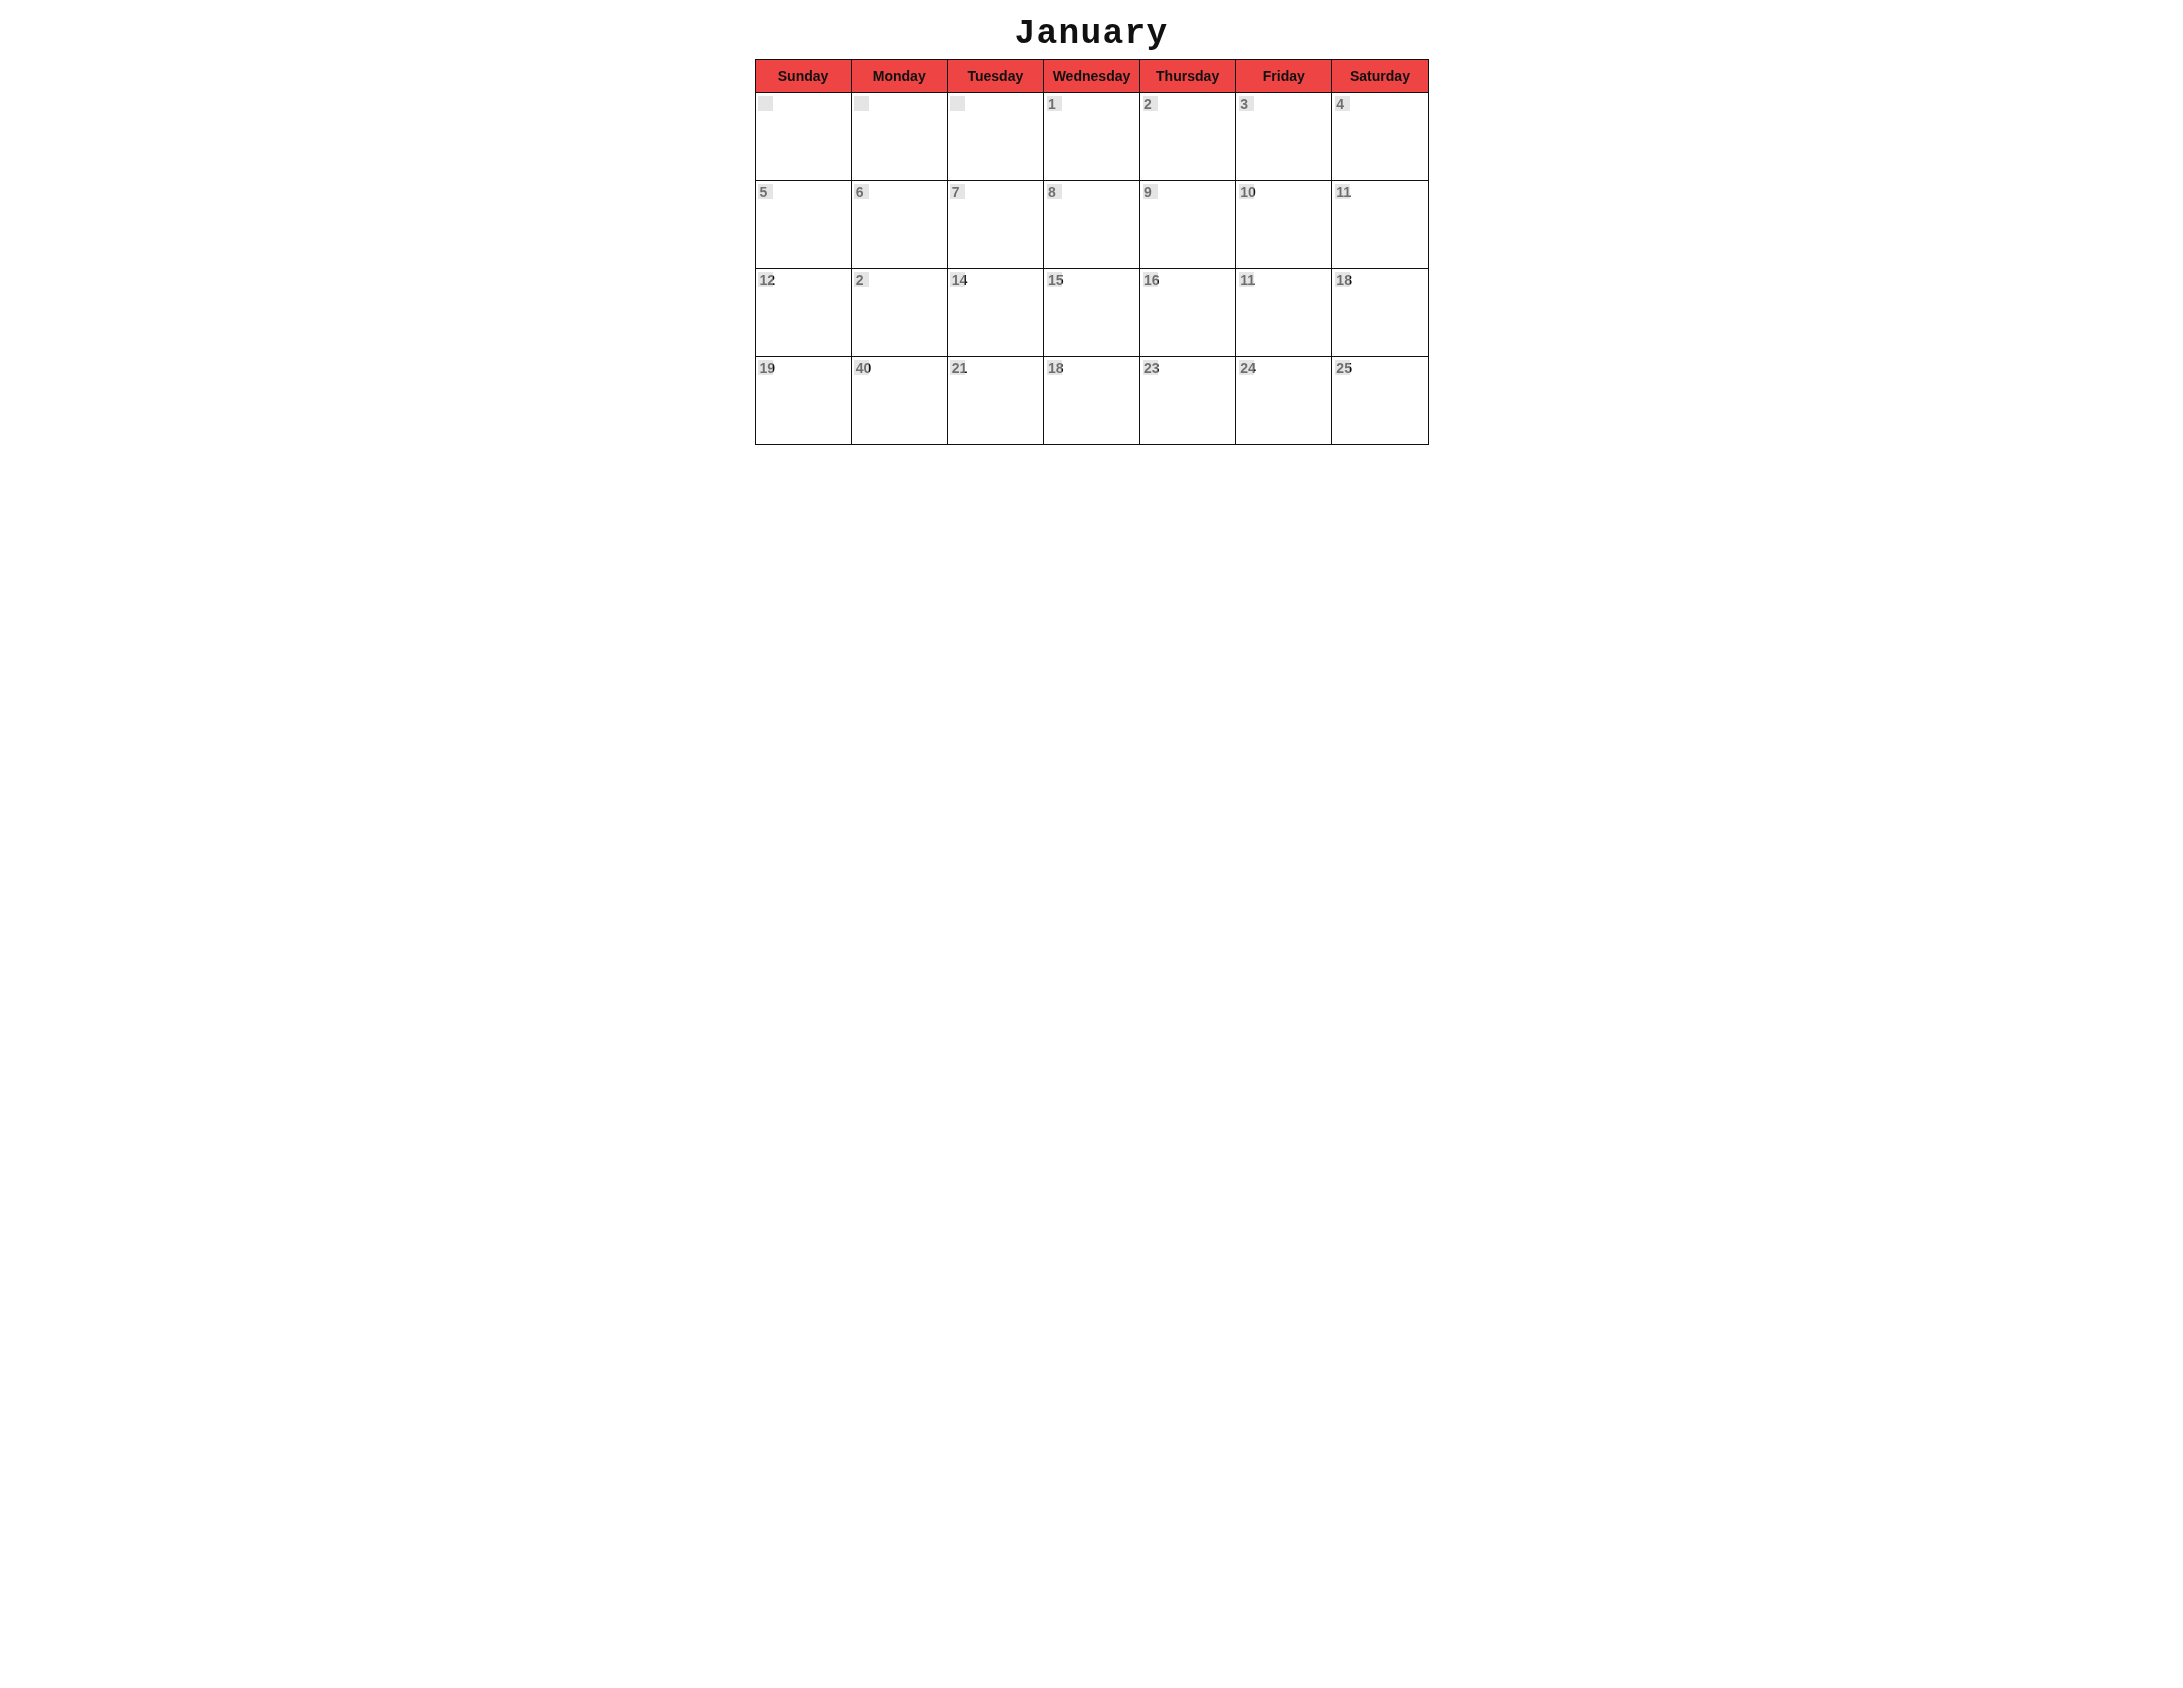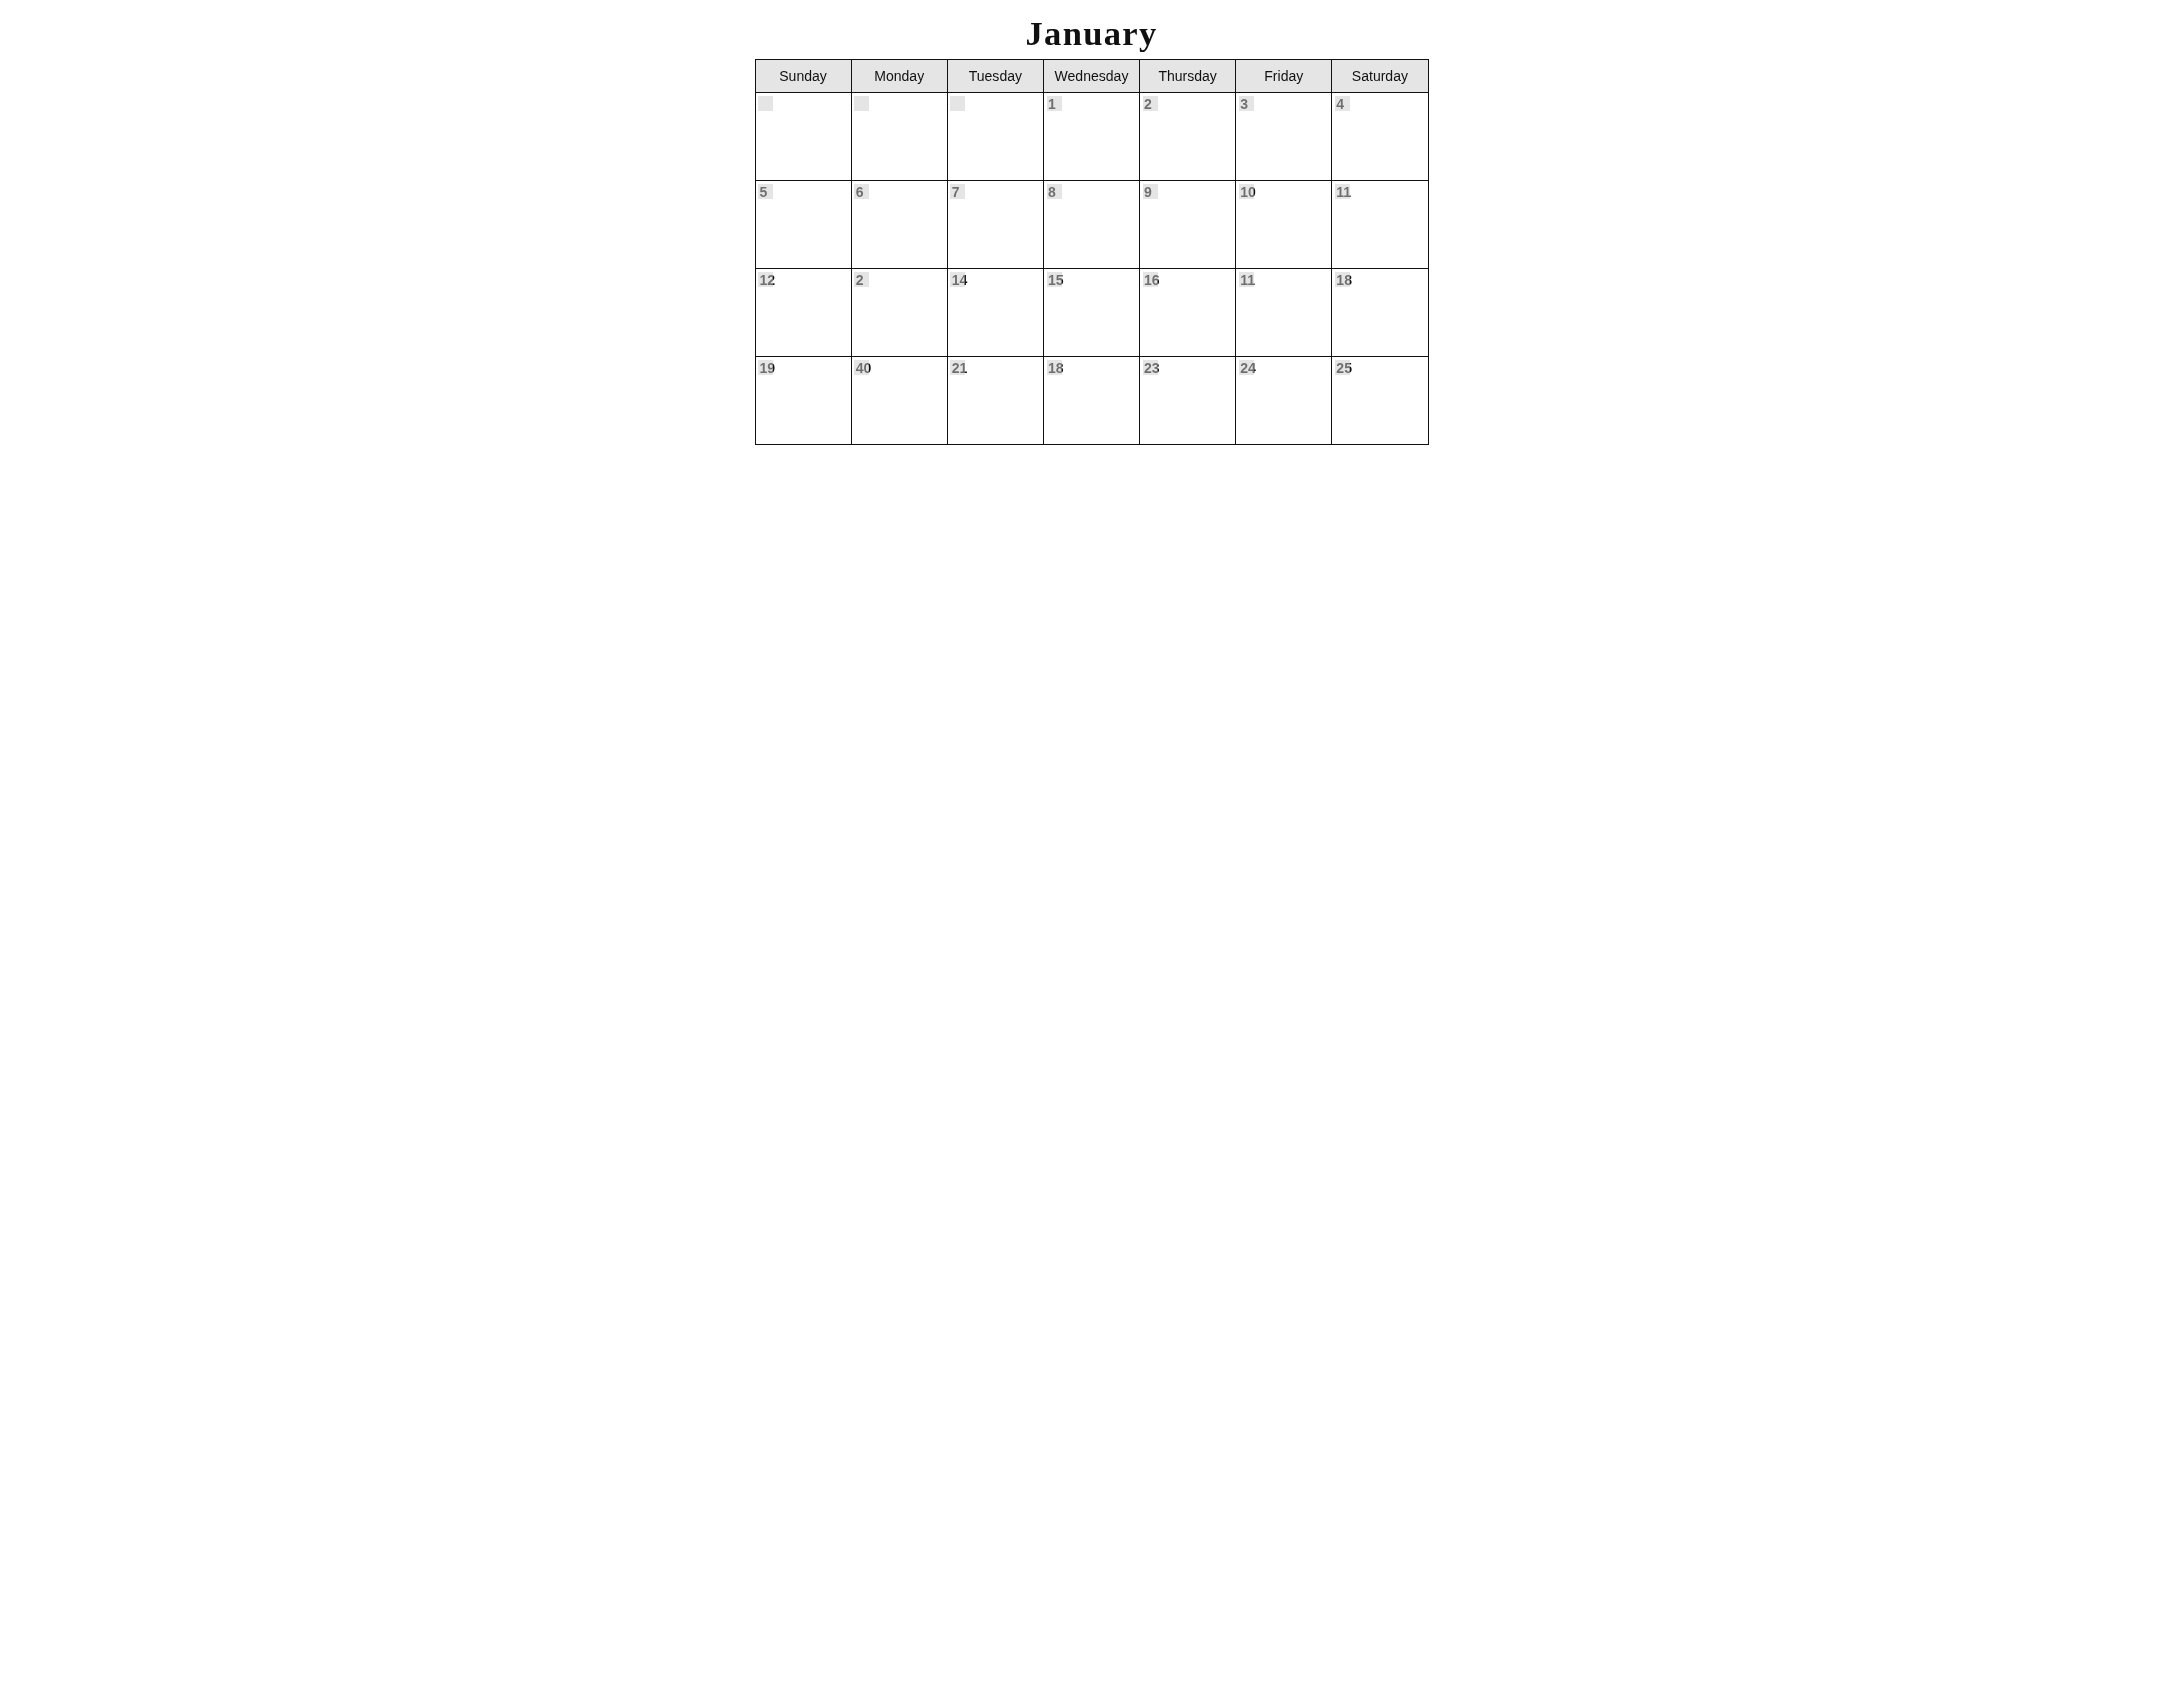--- a/index.html
+++ b/index.html
@@ -20,37 +20,37 @@
 
     .calendar-wrapper {
       width: 100%;
       max-width: 674px;
     }
 
     .calendar-title {
       text-align: center;
       font-size: 3.2em;
       font-weight: 900;
-      font-family: Liberation Serif, serif;
+      font-family: Liberation Mono, monospace;
       margin-bottom: 6.7px;
       letter-spacing: 1.3px;
       color: #111;
     }
 
     .calendar-table {
       width: 100%;
       border-collapse: collapse;
       border: 1.7px solid #111;
     }
 
     .calendar-table th {
-      background-color: #e5e5e5;
+      background-color: #ef4444;
       color: #111;
       font-size: 1.3em;
-      font-weight: 400;
+      font-weight: 700;
       font-family: 'Arial Black', 'Arial', sans-serif;
       padding: 8px 5.4px;
       border: 1.3px solid #111;
       text-align: center;
     }
 
     .calendar-table td {
       border: 1.3px solid #111;
       width: calc(100% / 7);
       height: 88px;

